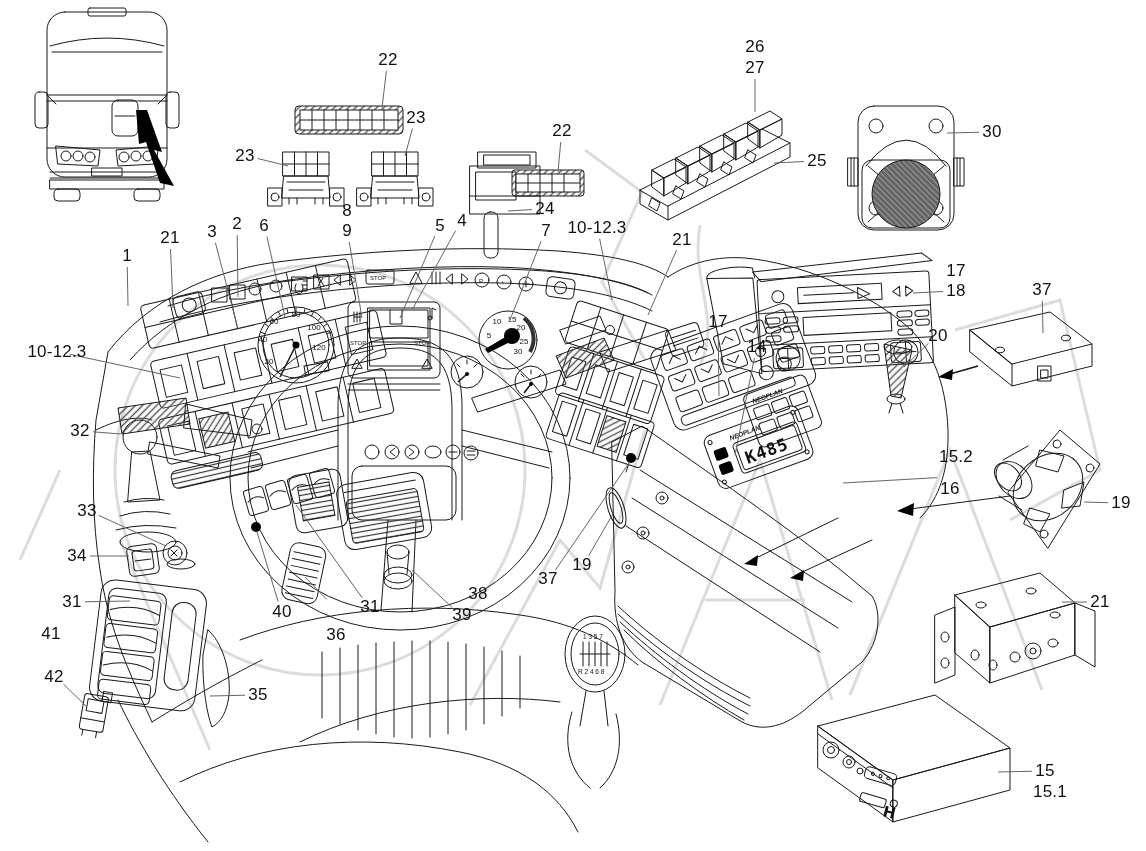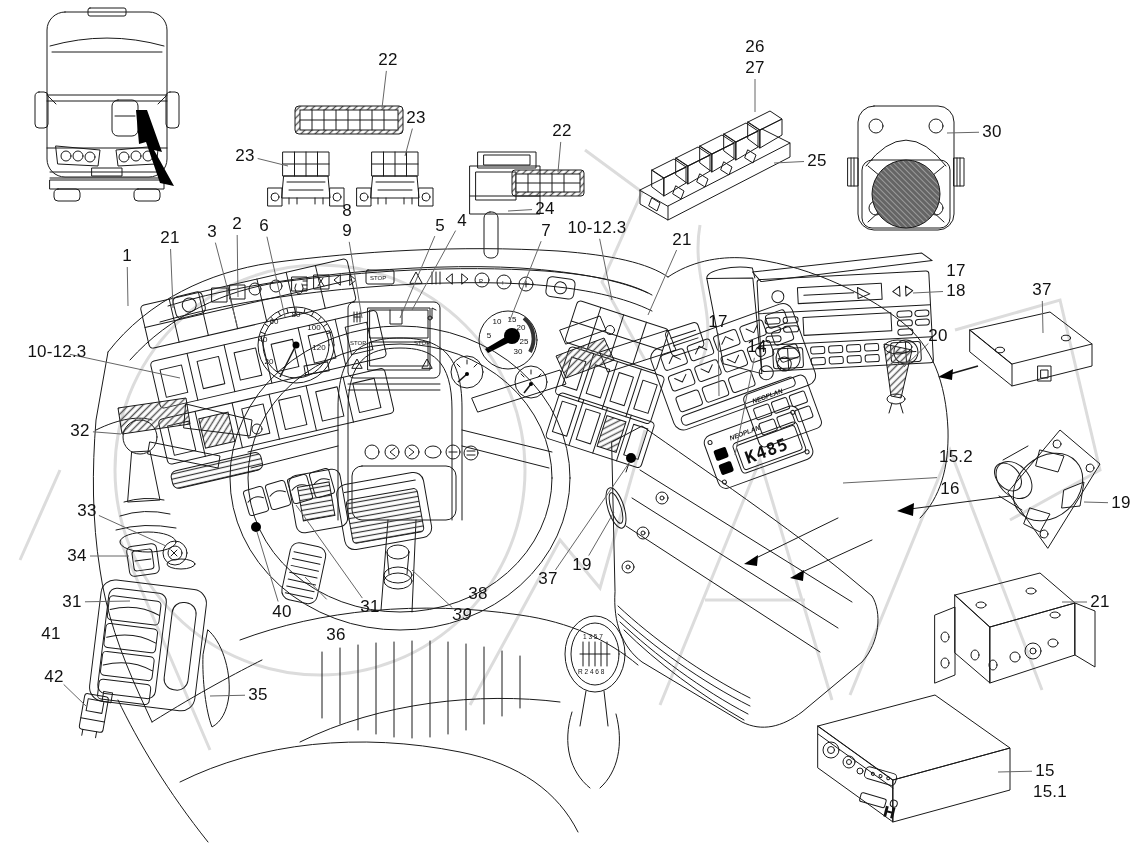--- a/index.html
+++ b/index.html
@@ -744,21 +744,21 @@
       <div class="callout" style="left: 87px; top: 511px;">33</div>
       <div class="callout" style="left: 77px; top: 556px;">34</div>
       <div class="callout" style="left: 72px; top: 602px;">31</div>
       <div class="callout" style="left: 51px; top: 634px;">41</div>
       <div class="callout" style="left: 54px; top: 677px;">42</div>
       <div class="callout" style="left: 258px; top: 695px;">35</div>
       <div class="callout" style="left: 282px; top: 612px;">40</div>
       <div class="callout" style="left: 336px; top: 607px; margin-top: 28px;">36</div>
       <div class="callout" style="left: 370px; top: 607px;">31</div>
       <div class="callout" style="left: 462px; top: 594px; margin-left: 16px;">38</div>
-      <div class="callout" style="left: 462px; top: 615px; font-style: italic;">39</div>
+      <div class="callout" style="left: 462px; top: 615px;">39</div>
       <div class="callout" style="left: 548px; top: 579px;">37</div>
       <div class="callout" style="left: 582px; top: 565px;">19</div>
       <div class="callout" style="left: 718px; top: 322px;">17</div>
       <div class="callout" style="left: 757px; top: 347px;">14</div>
       <div class="callout" style="left: 956px; top: 457px;">15.2</div>
       <div class="callout" style="left: 950px; top: 477px; margin-top: 12px;">16</div>
       <div class="callout" style="left: 1121px; top: 503px;">19</div>
       <div class="callout" style="left: 1100px; top: 602px;">21</div>
       <div class="callout" style="left: 1045px; top: 771px;">15</div>
       <div class="callout" style="left: 1050px; top: 792px;">15.1</div>

